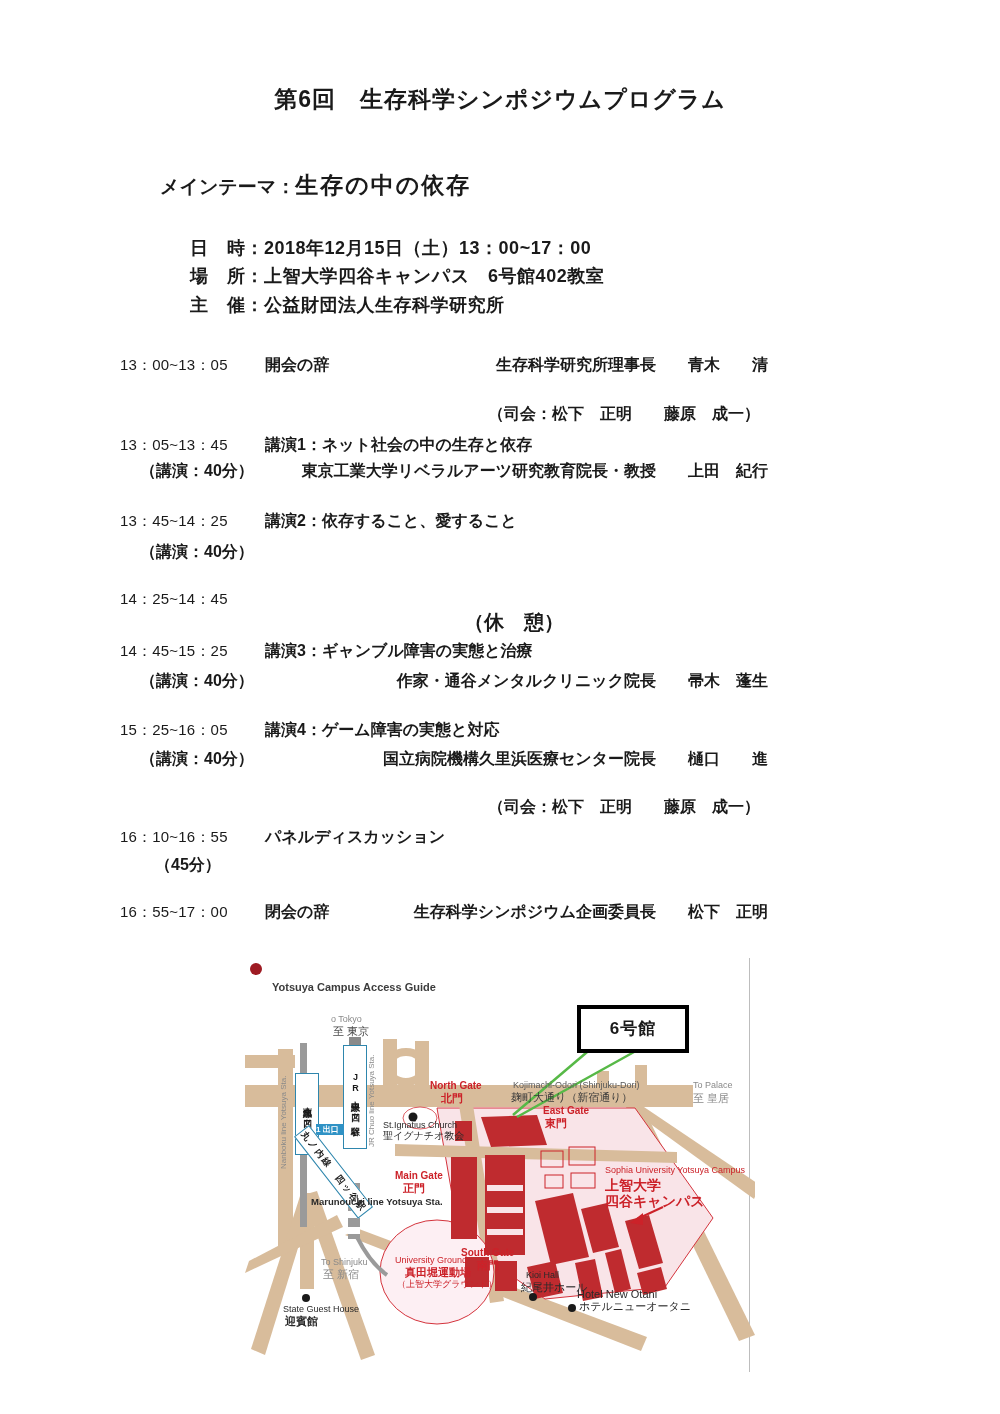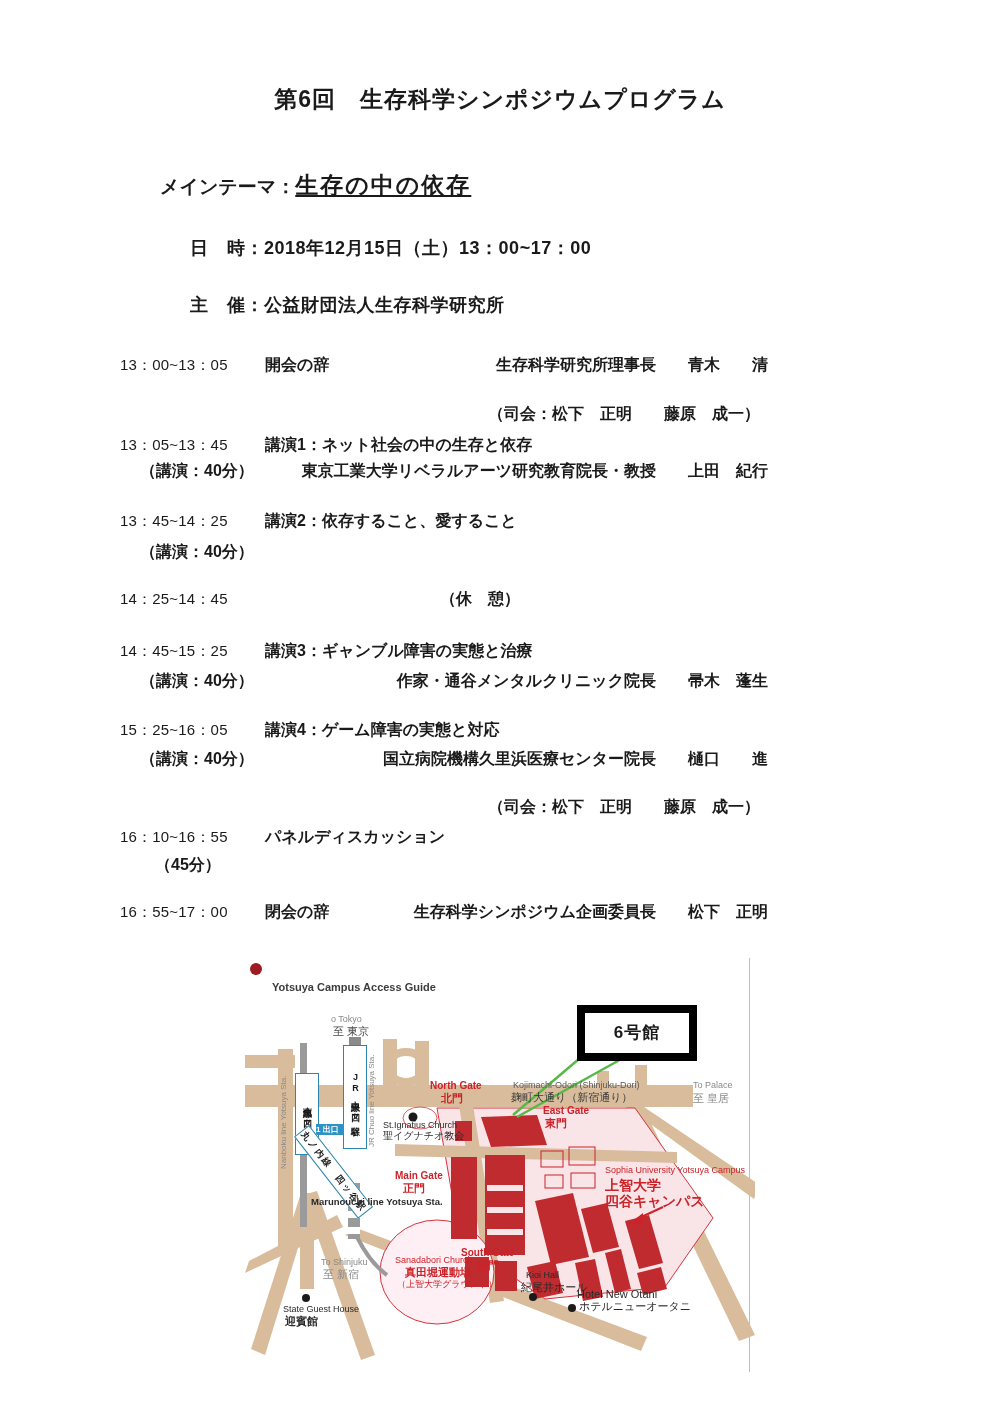--- a/index.html
+++ b/index.html
@@ -1,60 +1,61 @@
 <!DOCTYPE html>
 <html><head>
 <meta charset="utf-8">
 <style>
   html,body{margin:0;padding:0;background:#fff;}
   .page{position:relative;width:890px;height:1414px;background:#ffffff;overflow:hidden;
         font-family:"Liberation Sans","DejaVu Sans",sans-serif;color:#1a1a1a;}
   .abs{position:absolute;white-space:pre;}
   .doc-title{left:0;top:84px;width:1000px;text-align:center;font-size:23px;font-weight:700;letter-spacing:1px;}
   .theme{left:160px;top:170px;font-size:19px;font-weight:700;}
-  .theme .val{font-size:23px;font-weight:600;letter-spacing:2px;text-decoration:underline;}
+  .theme .val{font-size:23px;font-weight:600;letter-spacing:2px;}
   .info{left:190px;font-size:18px;font-weight:700;letter-spacing:0.5px;}
   .t  {position:absolute;left:120px;font-size:15px;letter-spacing:0.2px;white-space:pre;}
   .st {position:absolute;left:265px;font-size:16px;font-weight:700;white-space:pre;}
   .sp {position:absolute;right:122px;font-size:16px;font-weight:700;white-space:pre;}
   .nt {position:absolute;left:140px;font-size:16px;font-weight:700;white-space:pre;}
   .nt2{position:absolute;left:155px;font-size:16px;font-weight:700;white-space:pre;}
   .ct {position:absolute;left:488px;font-size:16px;font-weight:700;white-space:pre;}
-  .bk {position:absolute;left:440px;font-size:16px;font-weight:700;white-space:pre;}
+  .bk {position:absolute;left:464px;font-size:20px;font-weight:700;white-space:pre;margin-top:20px;}
   
   .map-head-bullet{left:250px;top:963px;width:12px;height:12px;border-radius:50%;background:#9e1b23;}
   .map-head-title{left:268px;top:956px;font-size:17px;font-weight:700;letter-spacing:1px;}
   .map-head-sub{left:272px;top:981px;font-size:11px;color:#3c3c3c;font-weight:700;}
   .map{position:absolute;left:245px;top:1005px;width:510px;height:372px;}
   .map-border{left:749px;top:958px;width:1px;height:414px;background:#bdbdbd;}
   .ml{position:absolute;white-space:pre;line-height:1.05;}
   .red{color:#cc2229;}
   .gray{color:#8a8a8a;}
   .dk{color:#2a2a2a;}
   .vbox{position:absolute;background:#fff;border:1.5px solid #2e86ad;display:flex;align-items:center;justify-content:center;
         writing-mode:vertical-rl;text-orientation:upright;font-weight:700;letter-spacing:1px;}
   .vrot{position:absolute;writing-mode:vertical-rl;transform:rotate(180deg);font-size:8px;color:#8a8a8a;white-space:nowrap;}
   .badge{position:absolute;left:71px;top:119px;width:28px;height:11px;background:#2f92c5;color:#fff;
          font-size:8px;font-weight:700;line-height:11px;text-align:left;white-space:pre;}
   .mbox{position:absolute;left:64px;top:120px;width:102px;height:17px;background:#fff;border:1.5px solid #2e86ad;
         transform:rotate(52deg);transform-origin:top left;font-size:9px;font-weight:700;letter-spacing:2px;
         text-align:center;line-height:16px;white-space:pre;}
-  .callout{position:absolute;left:332px;top:0px;width:104px;height:40px;background:#fff;border:8px solid #000000;
+  .callout{position:absolute;left:332px;top:0px;width:104px;height:40px;background:#fff;border:4px solid #000000;
            font-size:17px;font-weight:700;text-align:center;line-height:40px;letter-spacing:1px;}
 </style>
 </head>
 <body>
 
 <div class="page">
 
   <div class="abs doc-title">第6回　生存科学シンポジウムプログラム</div>
 
   <div class="abs theme"><span>メインテーマ：</span><span class="val">生存の中の依存</span></div>
 
   <div class="abs info" style="top:236px">日　時：2018年12月15日（土）13：00~17：00</div>
+  <div class="abs info" style="top:264px">場　所：上智大学四谷キャンパス　6号館402教室</div>
   <div class="abs info" style="top:293px">主　催：公益財団法人生存科学研究所</div>
 
   <div class="t" style="top:356px">13：00~13：05</div>
   <div class="st" style="top:355px">開会の辞</div>
   <div class="sp" style="top:355px">生存科学研究所理事長　　青木　　清</div>
 
   <div class="ct" style="top:404px">（司会：松下　正明　　藤原　成一）</div>
 
   <div class="t" style="top:436px">13：05~13：45</div>
   <div class="st" style="top:435px">講演1：ネット社会の中の生存と依存</div>
@@ -193,21 +194,21 @@
     <div class="ml dk" style="left:138px;top:116px;font-size:9px">St.Ignatius Church</div>
     <div class="ml dk" style="left:138px;top:126px;font-size:10px">聖イグナチオ教会</div>
     <div class="ml red" style="left:150px;top:166px;font-size:10px;font-weight:700">Main Gate</div>
     <div class="ml red" style="left:158px;top:178px;font-size:11px;font-weight:700">正門</div>
     <div class="ml dk" style="left:66px;top:192px;font-size:9.5px;font-weight:700">Marunouchi line Yotsuya Sta.</div>
     <div class="ml red" style="left:360px;top:161px;font-size:9px">Sophia University Yotsuya Campus</div>
     <div class="ml red" style="left:360px;top:173px;font-size:14px;font-weight:700">上智大学</div>
     <div class="ml red" style="left:360px;top:189px;font-size:14px;font-weight:700">四谷キャンパス</div>
     <div class="ml gray" style="left:76px;top:253px;font-size:9px">To Shinjuku</div>
     <div class="ml gray" style="left:78px;top:264px;font-size:11px">至 新宿</div>
-    <div class="ml red" style="left:150px;top:251px;font-size:9px">Sanadabori Church</div>
+    <div class="ml red" style="left:150px;top:251px;font-size:9px">University Ground</div>
     <div class="ml red" style="left:160px;top:262px;font-size:11px;font-weight:700">真田堀運動場</div>
     <div class="ml red" style="left:152px;top:275px;font-size:9px">（上智大学グラウンド）</div>
     <div class="ml red" style="left:216px;top:243px;font-size:10px;font-weight:700">South Gate</div>
     <div class="ml red" style="left:232px;top:255px;font-size:11px;font-weight:700">南門</div>
     <div class="ml dk" style="left:281px;top:266px;font-size:9px">Kioi Hall</div>
     <div class="ml dk" style="left:276px;top:277px;font-size:11px">紀尾井ホール</div>
     <div class="ml dk" style="left:332px;top:284px;font-size:11px">Hotel New Otani</div>
     <div class="ml dk" style="left:334px;top:296px;font-size:11px">ホテルニューオータニ</div>
     <div class="ml dk" style="left:38px;top:300px;font-size:9px">State Guest House</div>
     <div class="ml dk" style="left:40px;top:311px;font-size:11px;font-weight:700">迎賓館</div>

